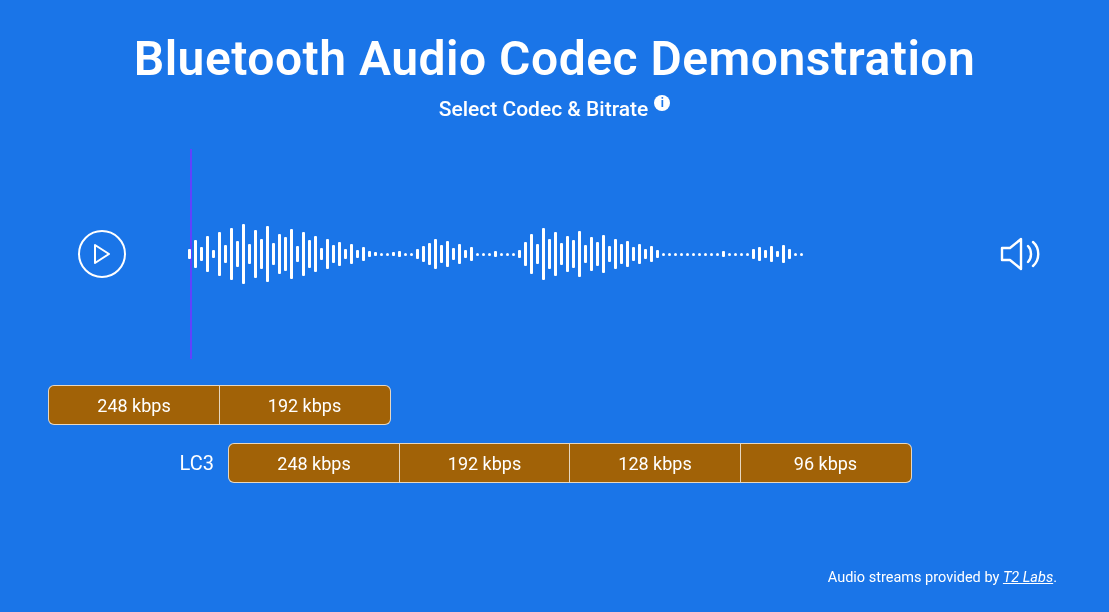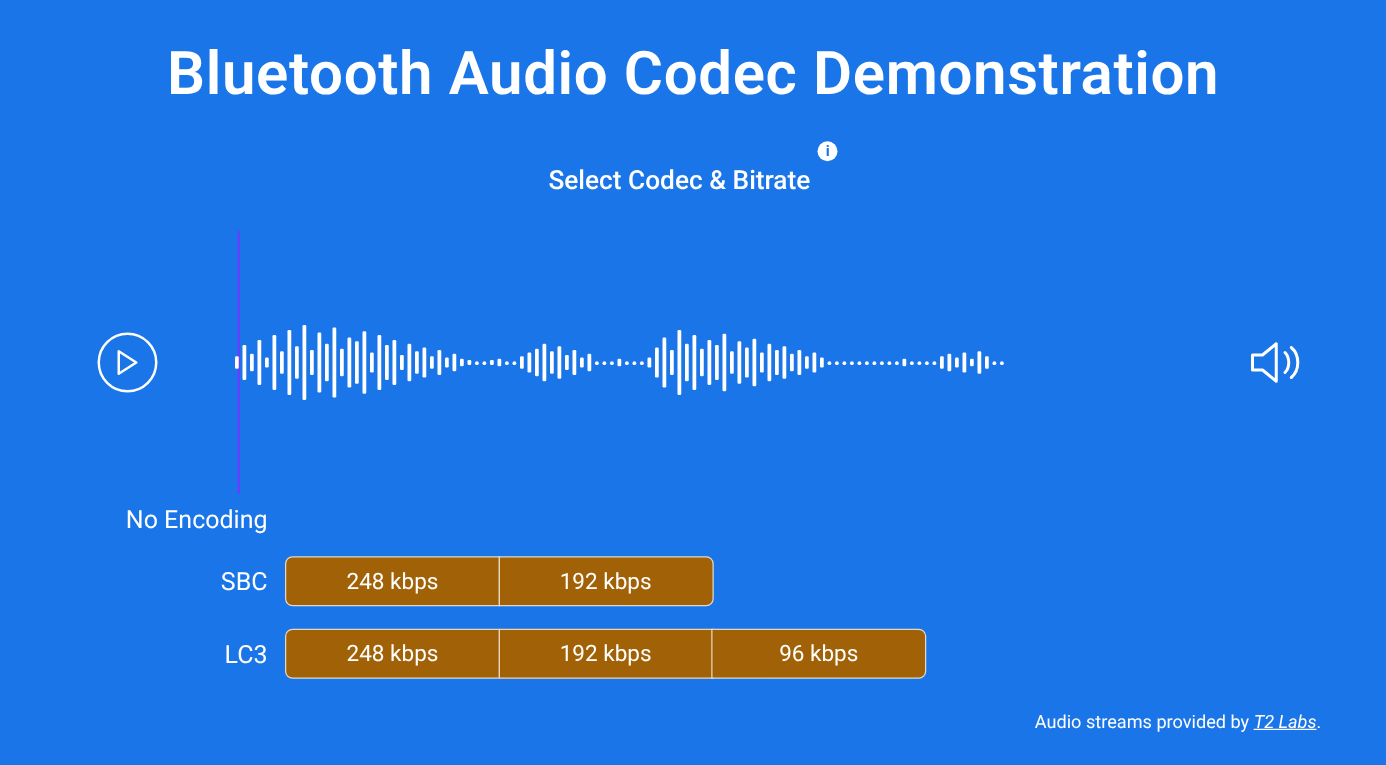--- a/index.html
+++ b/index.html
@@ -26,21 +26,20 @@
   .subtitle-row {
     display: flex;
     justify-content: center;
     align-items: center;
     gap: 6px;
     margin-top: 10px;
   }
   .subtitle {
     font-size: 21px;
     font-weight: 500;
-    margin-top: 36px;
   }
   .info-icon {
     display: inline-flex;
     align-items: center;
     justify-content: center;
     width: 16px;
     height: 16px;
     border-radius: 50%;
     background: #fff;
     color: #1a75e8;
@@ -308,34 +307,33 @@
       <svg width="46" height="40" viewBox="0 0 46 40" fill="none" stroke="#fff" stroke-width="2.4" stroke-linejoin="round" stroke-linecap="round">
         <path d="M3 14 H11 L22 5 V35 L11 26 H3 Z"></path>
         <path d="M29 12 C33 16 33 24 29 28"></path>
         <path d="M34 8 C41 14 41 26 34 32"></path>
       </svg>
     </div>
   </div>
 
   <div class="codec-rows" id="codec-rows">
       <div class="codec-row">
-        <div class="codec-label">No Encoding</div>
       </div>
       <div class="codec-row">
-        <div class="codec-label">SBC</div>
         <div class="codec-buttons">
           <div class="codec-btn">248 kbps</div>
           <div class="codec-btn">192 kbps</div>
         </div>
       </div>
       <div class="codec-row">
         <div class="codec-label">LC3</div>
         <div class="codec-buttons">
           <div class="codec-btn">248 kbps</div>
           <div class="codec-btn">192 kbps</div>
+          <div class="codec-btn">128 kbps</div>
           <div class="codec-btn">96 kbps</div>
         </div>
       </div>
     </div>
 </div>
 
 <div class="attribution">
   <span>Audio streams provided by </span><span class="link">T2 Labs</span><span>.</span>
 </div>
 

